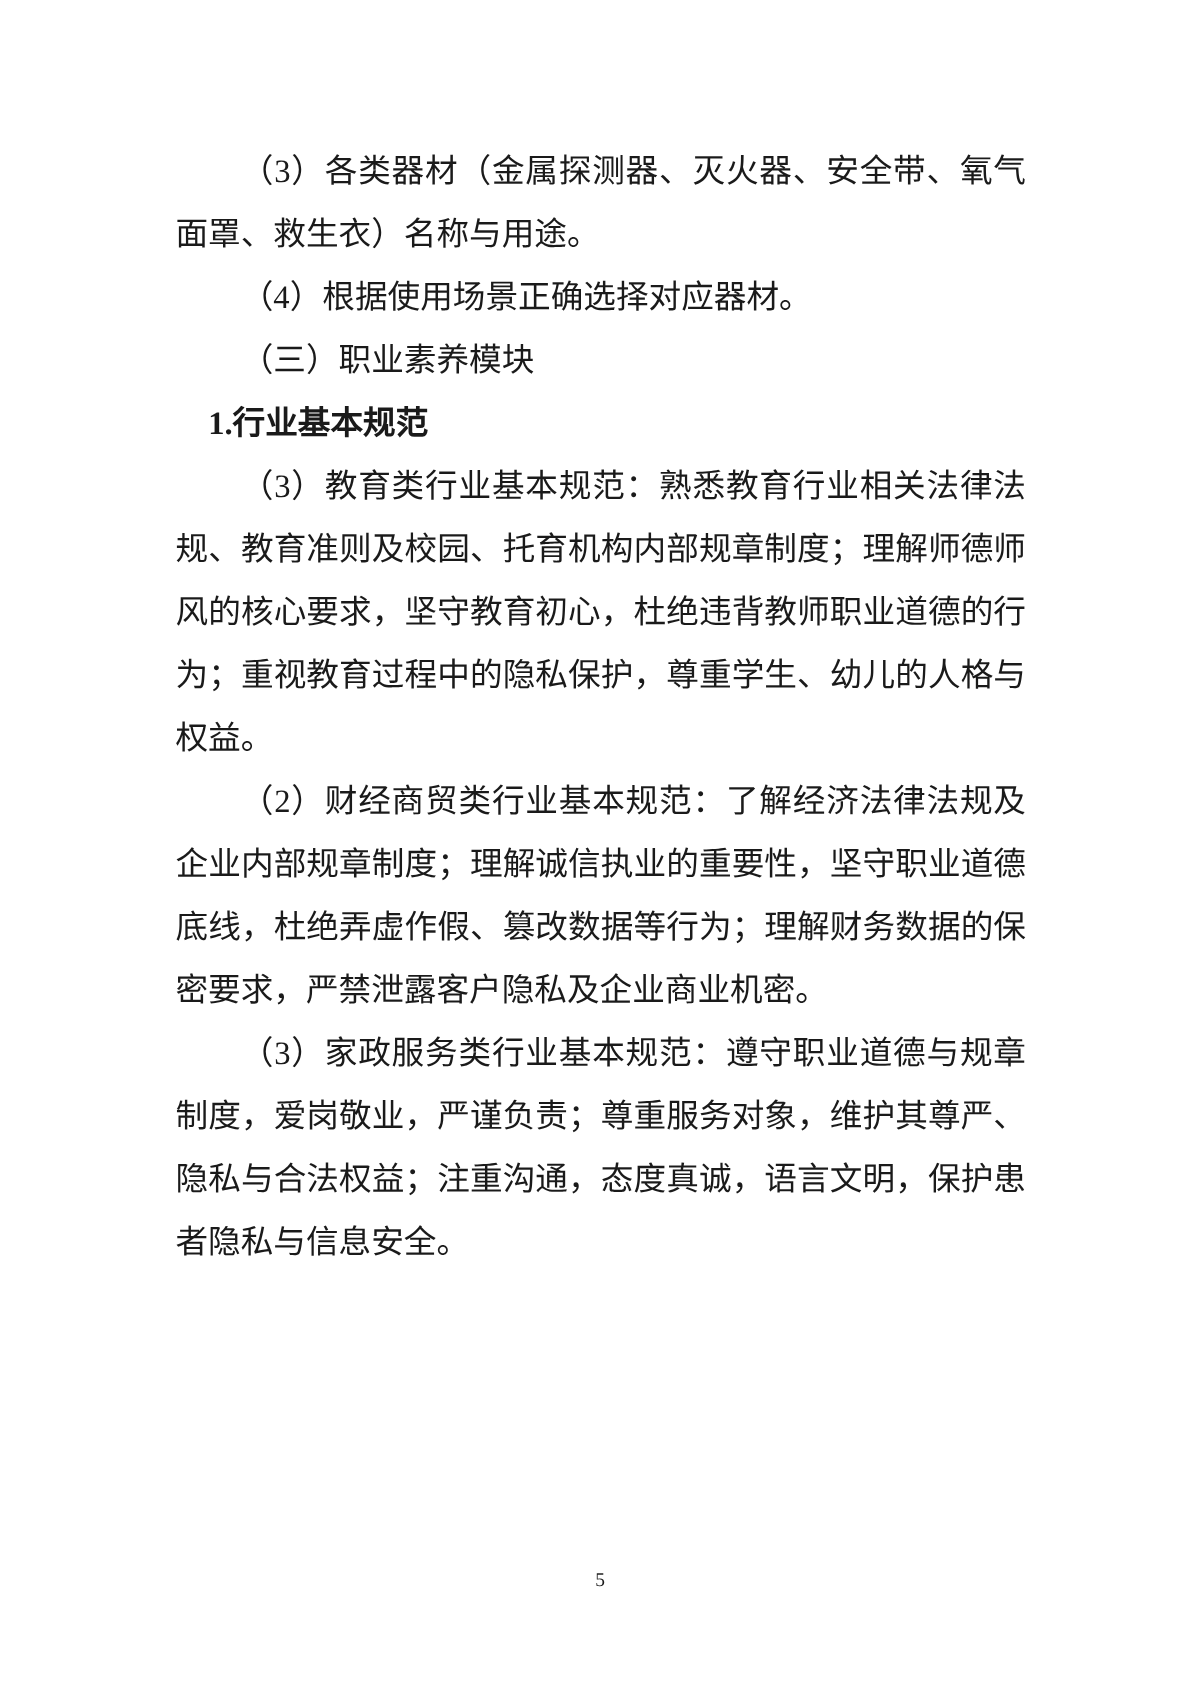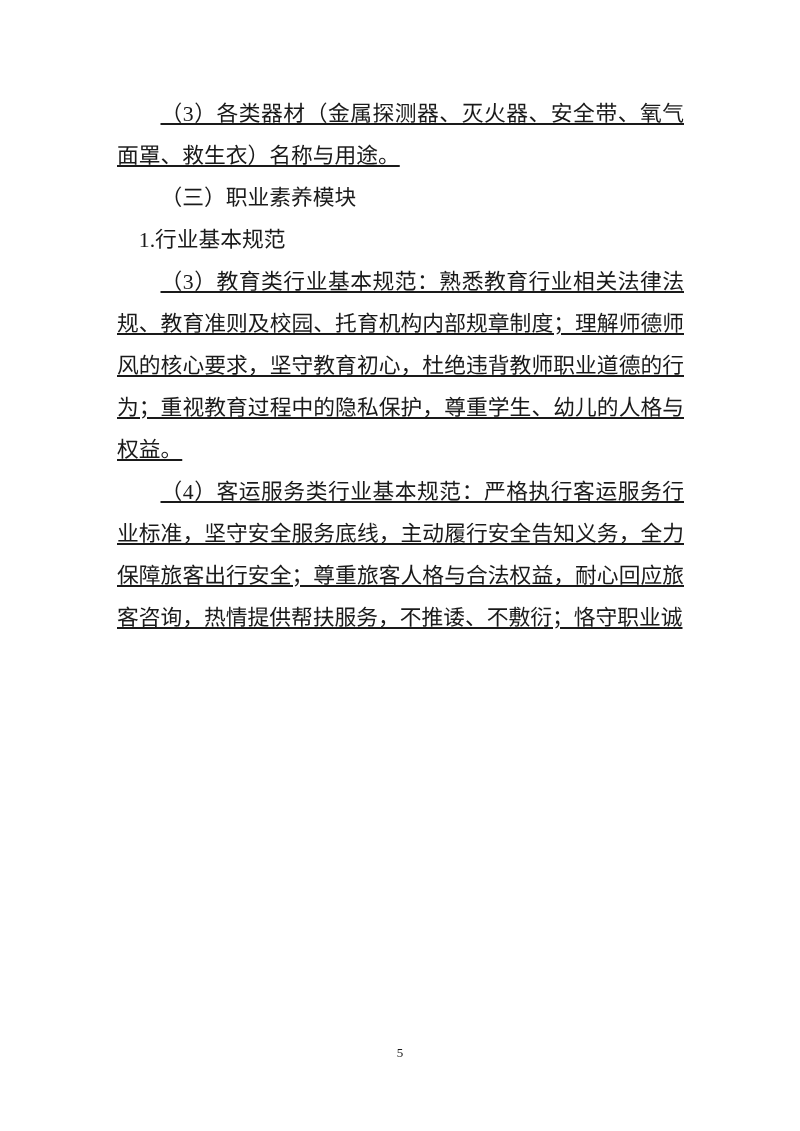--- a/index.html
+++ b/index.html
@@ -27,49 +27,50 @@
     padding: 0;
     font-size: 21.75px;
     line-height: 42px;
     text-align: justify;
     letter-spacing: 0;
     word-break: break-all;
   }
   p.body-para {
     text-indent: 2em;
     font-weight: normal;
-    text-decoration: underline;
   }
   p.section-heading {
     text-indent: 2em;
     font-weight: normal;
     font-family: "Liberation Sans", sans-serif;
   }
   p.subsection-heading {
     text-indent: 1em;
-    font-weight: normal;
+    font-weight: bold;
   }
   .footer {
     position: absolute;
     left: 0;
     top: 1044px;
     width: 800px;
     text-align: center;
     font-size: 13px;
     line-height: 18px;
     color: #1a1a1a;
     font-family: "Liberation Serif", serif;
   }
 </style>
 </head>
 <body>
 
 <div class="page">
   <div class="content">
     <p class="body-para">（3）各类器材（金属探测器、灭火器、安全带、氧气面罩、救生衣）名称与用途。</p>
+    <p class="body-para">（4）根据使用场景正确选择对应器材。</p>
     <p class="section-heading">（三）职业素养模块</p>
     <p class="subsection-heading">1.行业基本规范</p>
     <p class="body-para">（3）教育类行业基本规范：熟悉教育行业相关法律法规、教育准则及校园、托育机构内部规章制度；理解师德师风的核心要求，坚守教育初心，杜绝违背教师职业道德的行为；重视教育过程中的隐私保护，尊重学生、幼儿的人格与权益。</p>
-    <p class="body-para">（4）客运服务类行业基本规范：严格执行客运服务行业标准，坚守安全服务底线，主动履行安全告知义务，全力保障旅客出行安全；尊重旅客人格与合法权益，耐心回应旅客咨询，热情提供帮扶服务，不推诿、不敷衍；恪守职业诚</p>
+    <p class="body-para">（2）财经商贸类行业基本规范：了解经济法律法规及企业内部规章制度；理解诚信执业的重要性，坚守职业道德底线，杜绝弄虚作假、篡改数据等行为；理解财务数据的保密要求，严禁泄露客户隐私及企业商业机密。</p>
+    <p class="body-para">（3）家政服务类行业基本规范：遵守职业道德与规章制度，爱岗敬业，严谨负责；尊重服务对象，维护其尊严、隐私与合法权益；注重沟通，态度真诚，语言文明，保护患者隐私与信息安全。</p>
   </div>
 
   <div class="footer">5</div>
 </div>
 
 </body></html>

